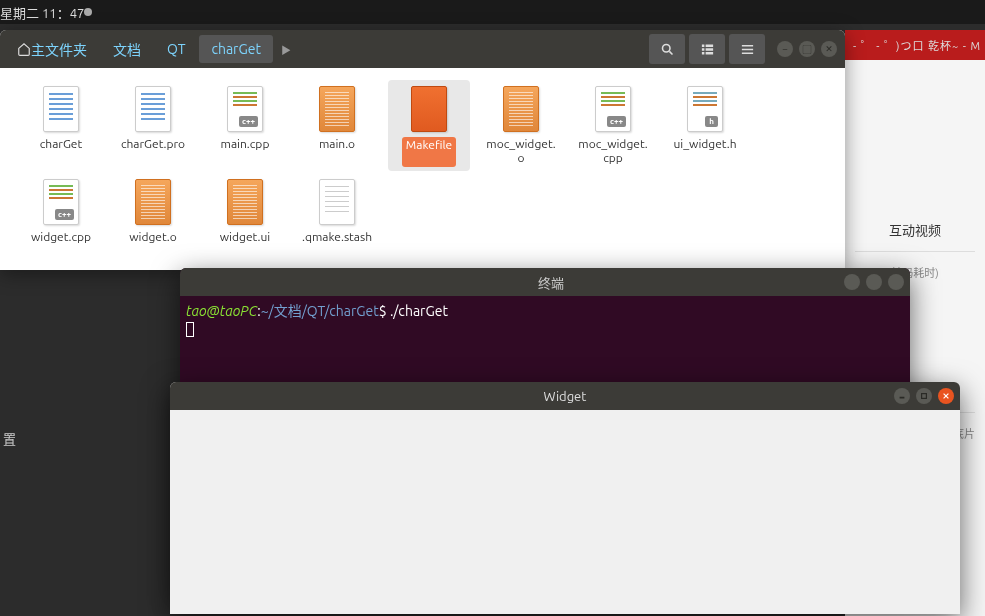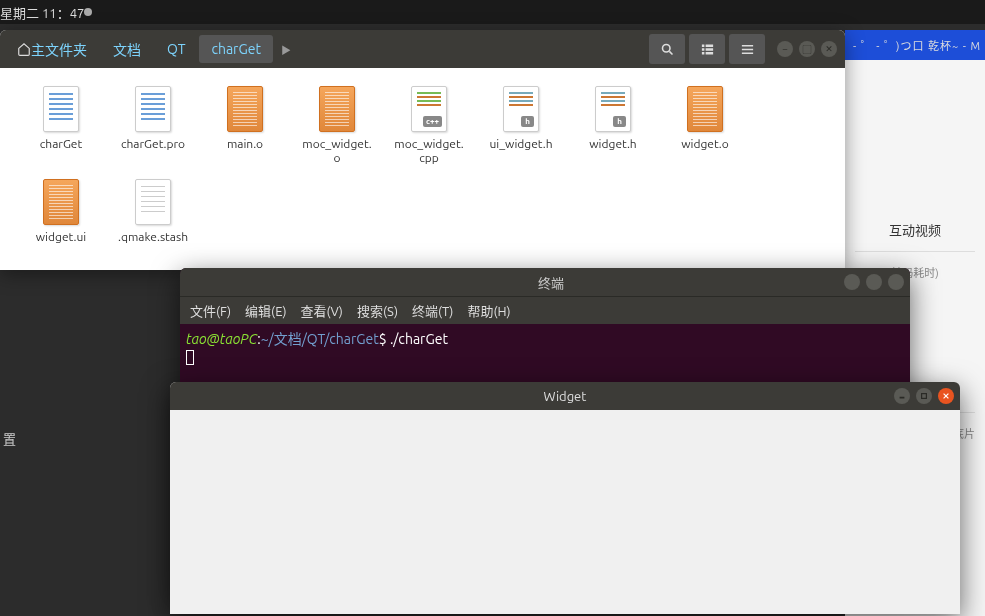--- a/index.html
+++ b/index.html
@@ -4,21 +4,21 @@
 <style>
 * { box-sizing: border-box; margin: 0; padding: 0; font-family: "Ubuntu", "Noto Sans CJK SC", sans-serif; }
 body { width: 985px; height: 616px; background: #2c2c2c; overflow: hidden; position: relative; }
 
 
 .topbar { position: absolute; top: 0; right: 0; left: 0; height: 24px; background: #1a1a1a; display: flex; justify-content: flex-start; align-items: center; padding-right: 10px; color: #ddd; font-size: 13px; }
 .topbar .dot { width: 8px; height: 8px; border-radius: 50%; background: #aaa; display: inline-block; }
 
 
 .rightstrip { position: absolute; right: 0; top: 30px; width: 140px; bottom: 0; background: #f5f5f5; color: #333; display: flex; flex-direction: column; }
-.rightstrip .hdr { height: 30px; background: #1d4ed8; display: flex; align-items: center; justify-content: flex-end; color: #ddd; font-size: 12px; padding: 0 4px; }
+.rightstrip .hdr { height: 30px; background: #b91c1c; display: flex; align-items: center; justify-content: flex-end; color: #ddd; font-size: 12px; padding: 0 4px; }
 .rightstrip .body { flex: 1; padding: 40px 10px; font-size: 13px; text-align: center; }
 .rightstrip .sep { border-top: 1px solid #ddd; margin: 12px 0; }
 
 
 .leftstrip { position: absolute; left: 0; top: 60px; width: 20px; bottom: 0; background: #2c2c2c; color: #ccc; font-size: 13px; }
 .leftstrip div { margin: 30px 3px; }
 
 
 .filewin { position: absolute; left: 0; top: 30px; width: 845px; height: 240px; background: #fff; border-radius: 6px 6px 0 0; overflow: hidden; box-shadow: 0 4px 20px rgba(0,0,0,.4); z-index: 1; }
 
@@ -157,47 +157,59 @@
         <div class="fname">charGet</div>
       </div>
       <div class="file-item">
         <div class="ficon">
           <div class="doc-text"></div>
         </div>
         <div class="fname">charGet.pro</div>
       </div>
       <div class="file-item">
         <div class="ficon">
+          <div class="doc-cpp"></div>
+        </div>
+        <div class="fname">main.cpp</div>
+      </div>
+      <div class="file-item">
+        <div class="ficon">
           <div class="doc-bin"></div>
         </div>
         <div class="fname">main.o</div>
       </div>
+      <div class="file-item sel">
+        <div class="ficon">
+          <div class="doc-make"></div>
+        </div>
+        <div class="fname">Makefile</div>
+      </div>
       <div class="file-item">
         <div class="ficon">
           <div class="doc-bin"></div>
         </div>
         <div class="fname">moc_widget.o</div>
       </div>
       <div class="file-item">
         <div class="ficon">
           <div class="doc-cpp"></div>
         </div>
         <div class="fname">moc_widget.cpp</div>
       </div>
       <div class="file-item">
         <div class="ficon">
           <div class="doc-h"></div>
         </div>
         <div class="fname">ui_widget.h</div>
       </div>
       <div class="file-item">
         <div class="ficon">
-          <div class="doc-h"></div>
-        </div>
-        <div class="fname">widget.h</div>
+          <div class="doc-cpp"></div>
+        </div>
+        <div class="fname">widget.cpp</div>
       </div>
       <div class="file-item">
         <div class="ficon">
           <div class="doc-bin"></div>
         </div>
         <div class="fname">widget.o</div>
       </div>
       <div class="file-item">
         <div class="ficon">
           <div class="doc-bin"></div>
@@ -215,28 +227,20 @@
 
 <div class="termwin">
   <div class="term-title">
     <span class="ttext">终端</span>
     <div class="winctl">
       <span></span>
       <span></span>
       <span></span>
     </div>
   </div>
-  <div class="term-menu" id="termmenu">
-      <span>文件(F)</span>
-      <span>编辑(E)</span>
-      <span>查看(V)</span>
-      <span>搜索(S)</span>
-      <span>终端(T)</span>
-      <span>帮助(H)</span>
-    </div>
   <div class="term-body">
     <div>
       <span class="prompt">tao@taoPC</span><span style="color:#fff">:</span><span class="path">~/文档/QT/charGet</span><span style="color:#fff">$ </span><span>./charGet</span>
     </div>
     <div><span class="cursor"></span></div>
   </div>
 </div>
 
 <div class="widgetwin">
   <div class="widget-title">

